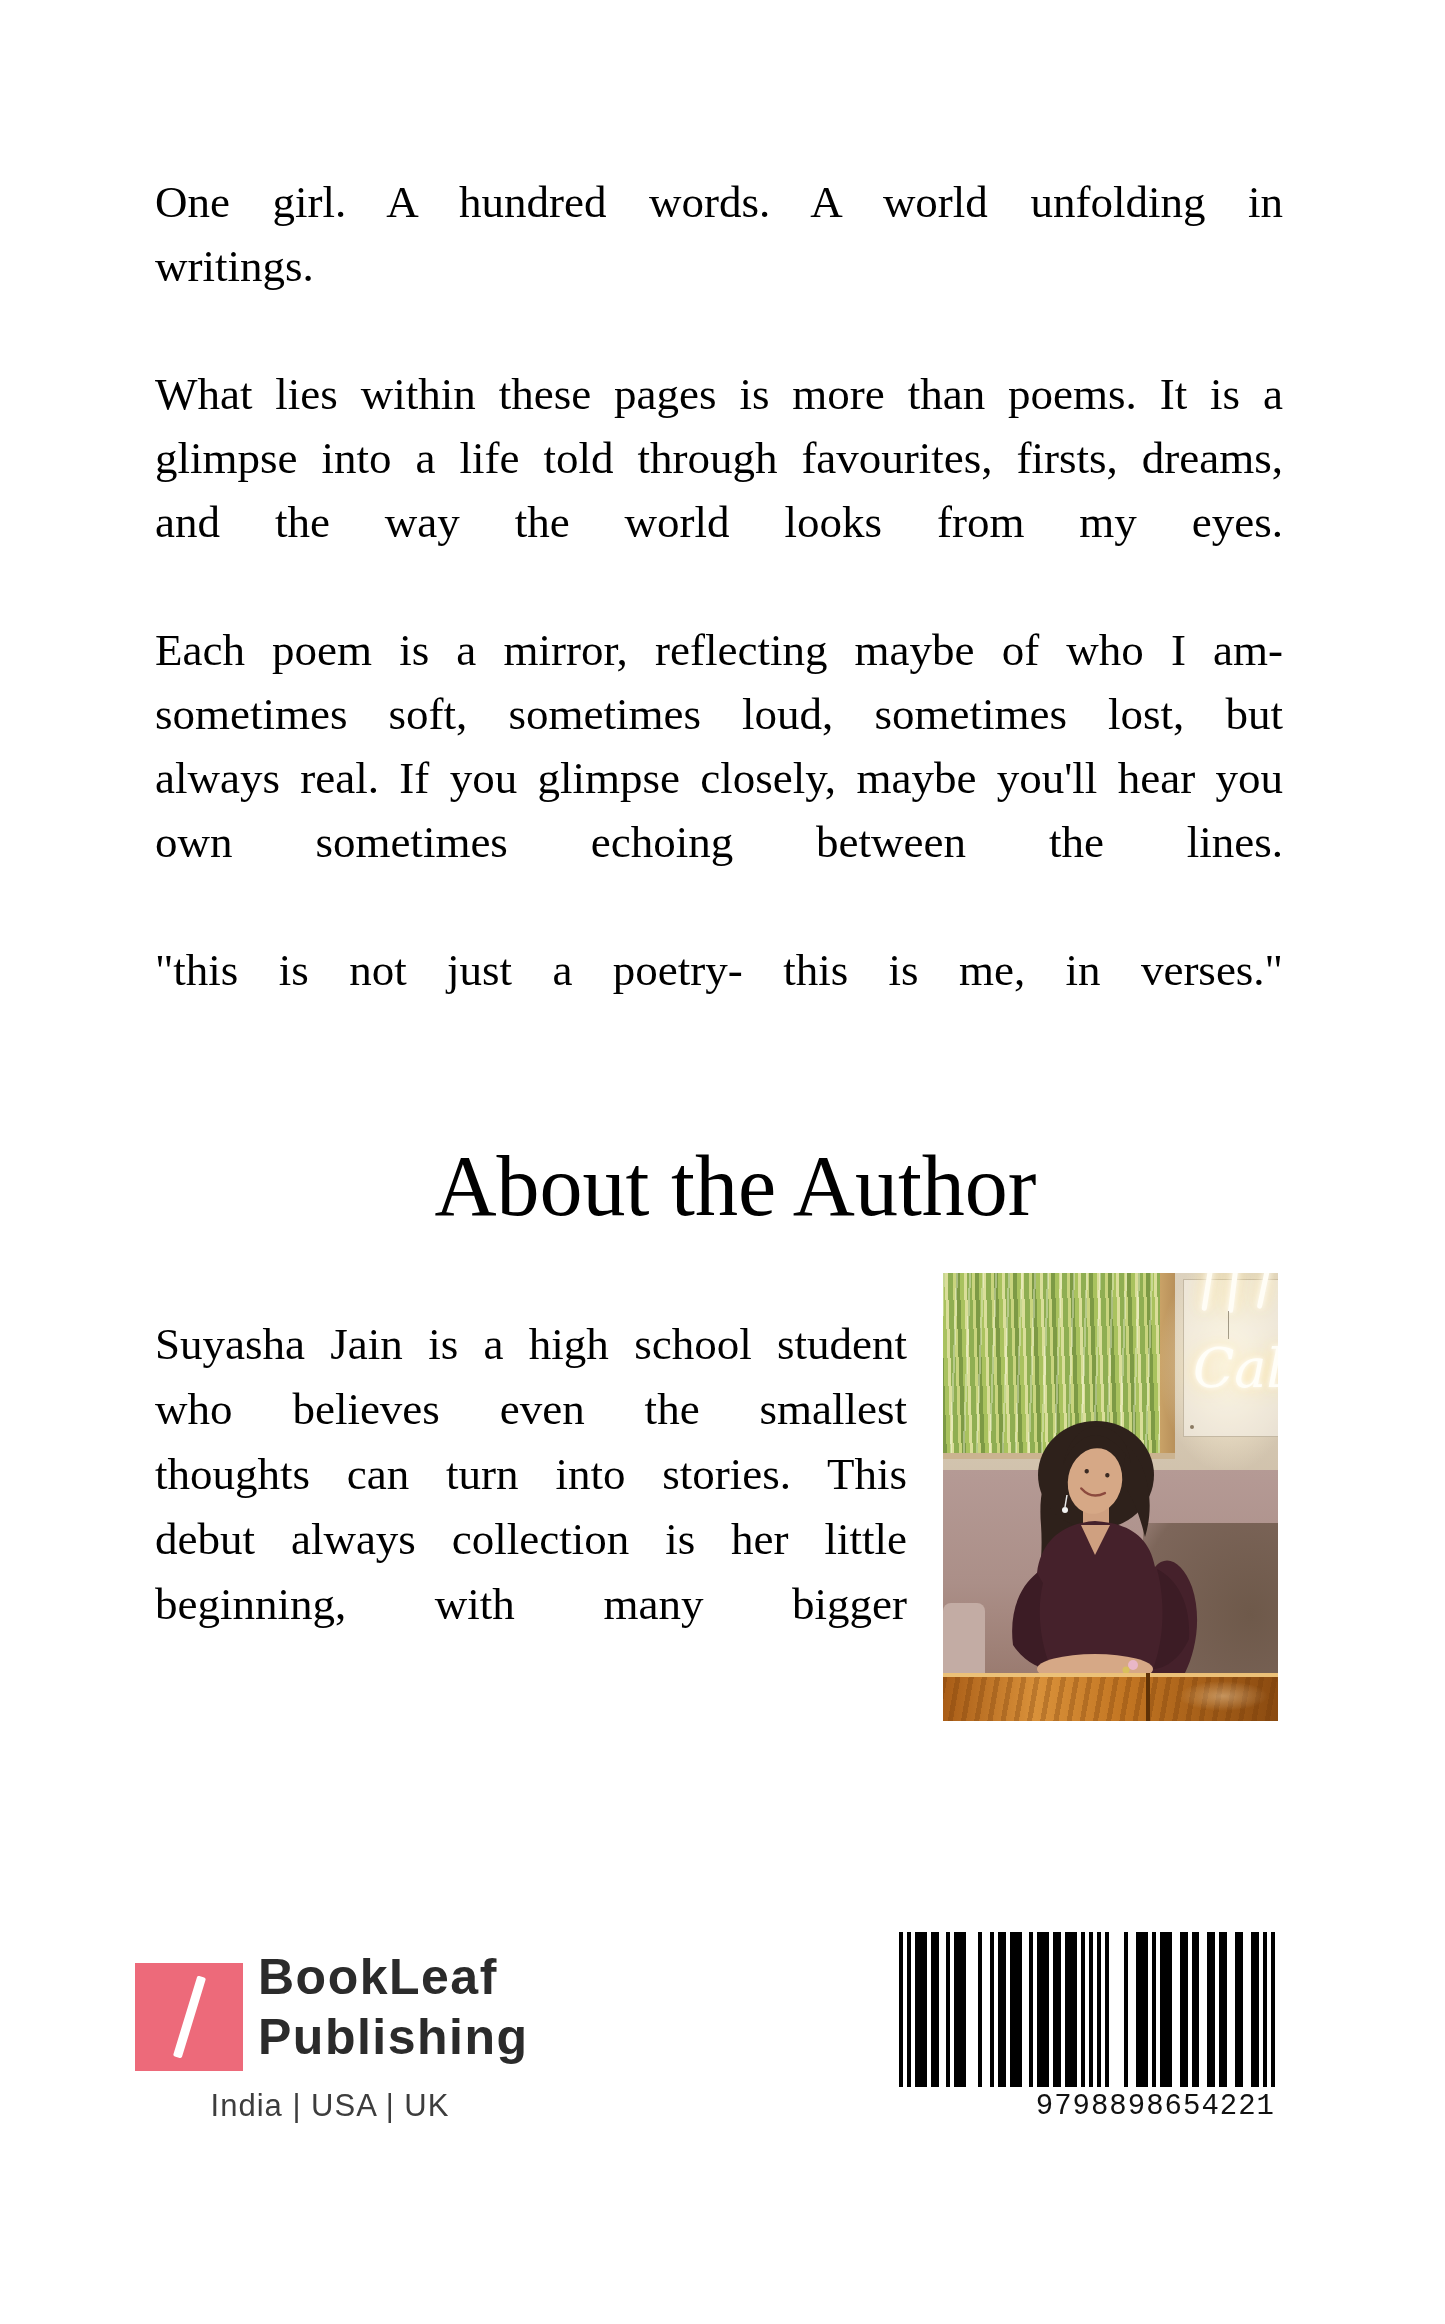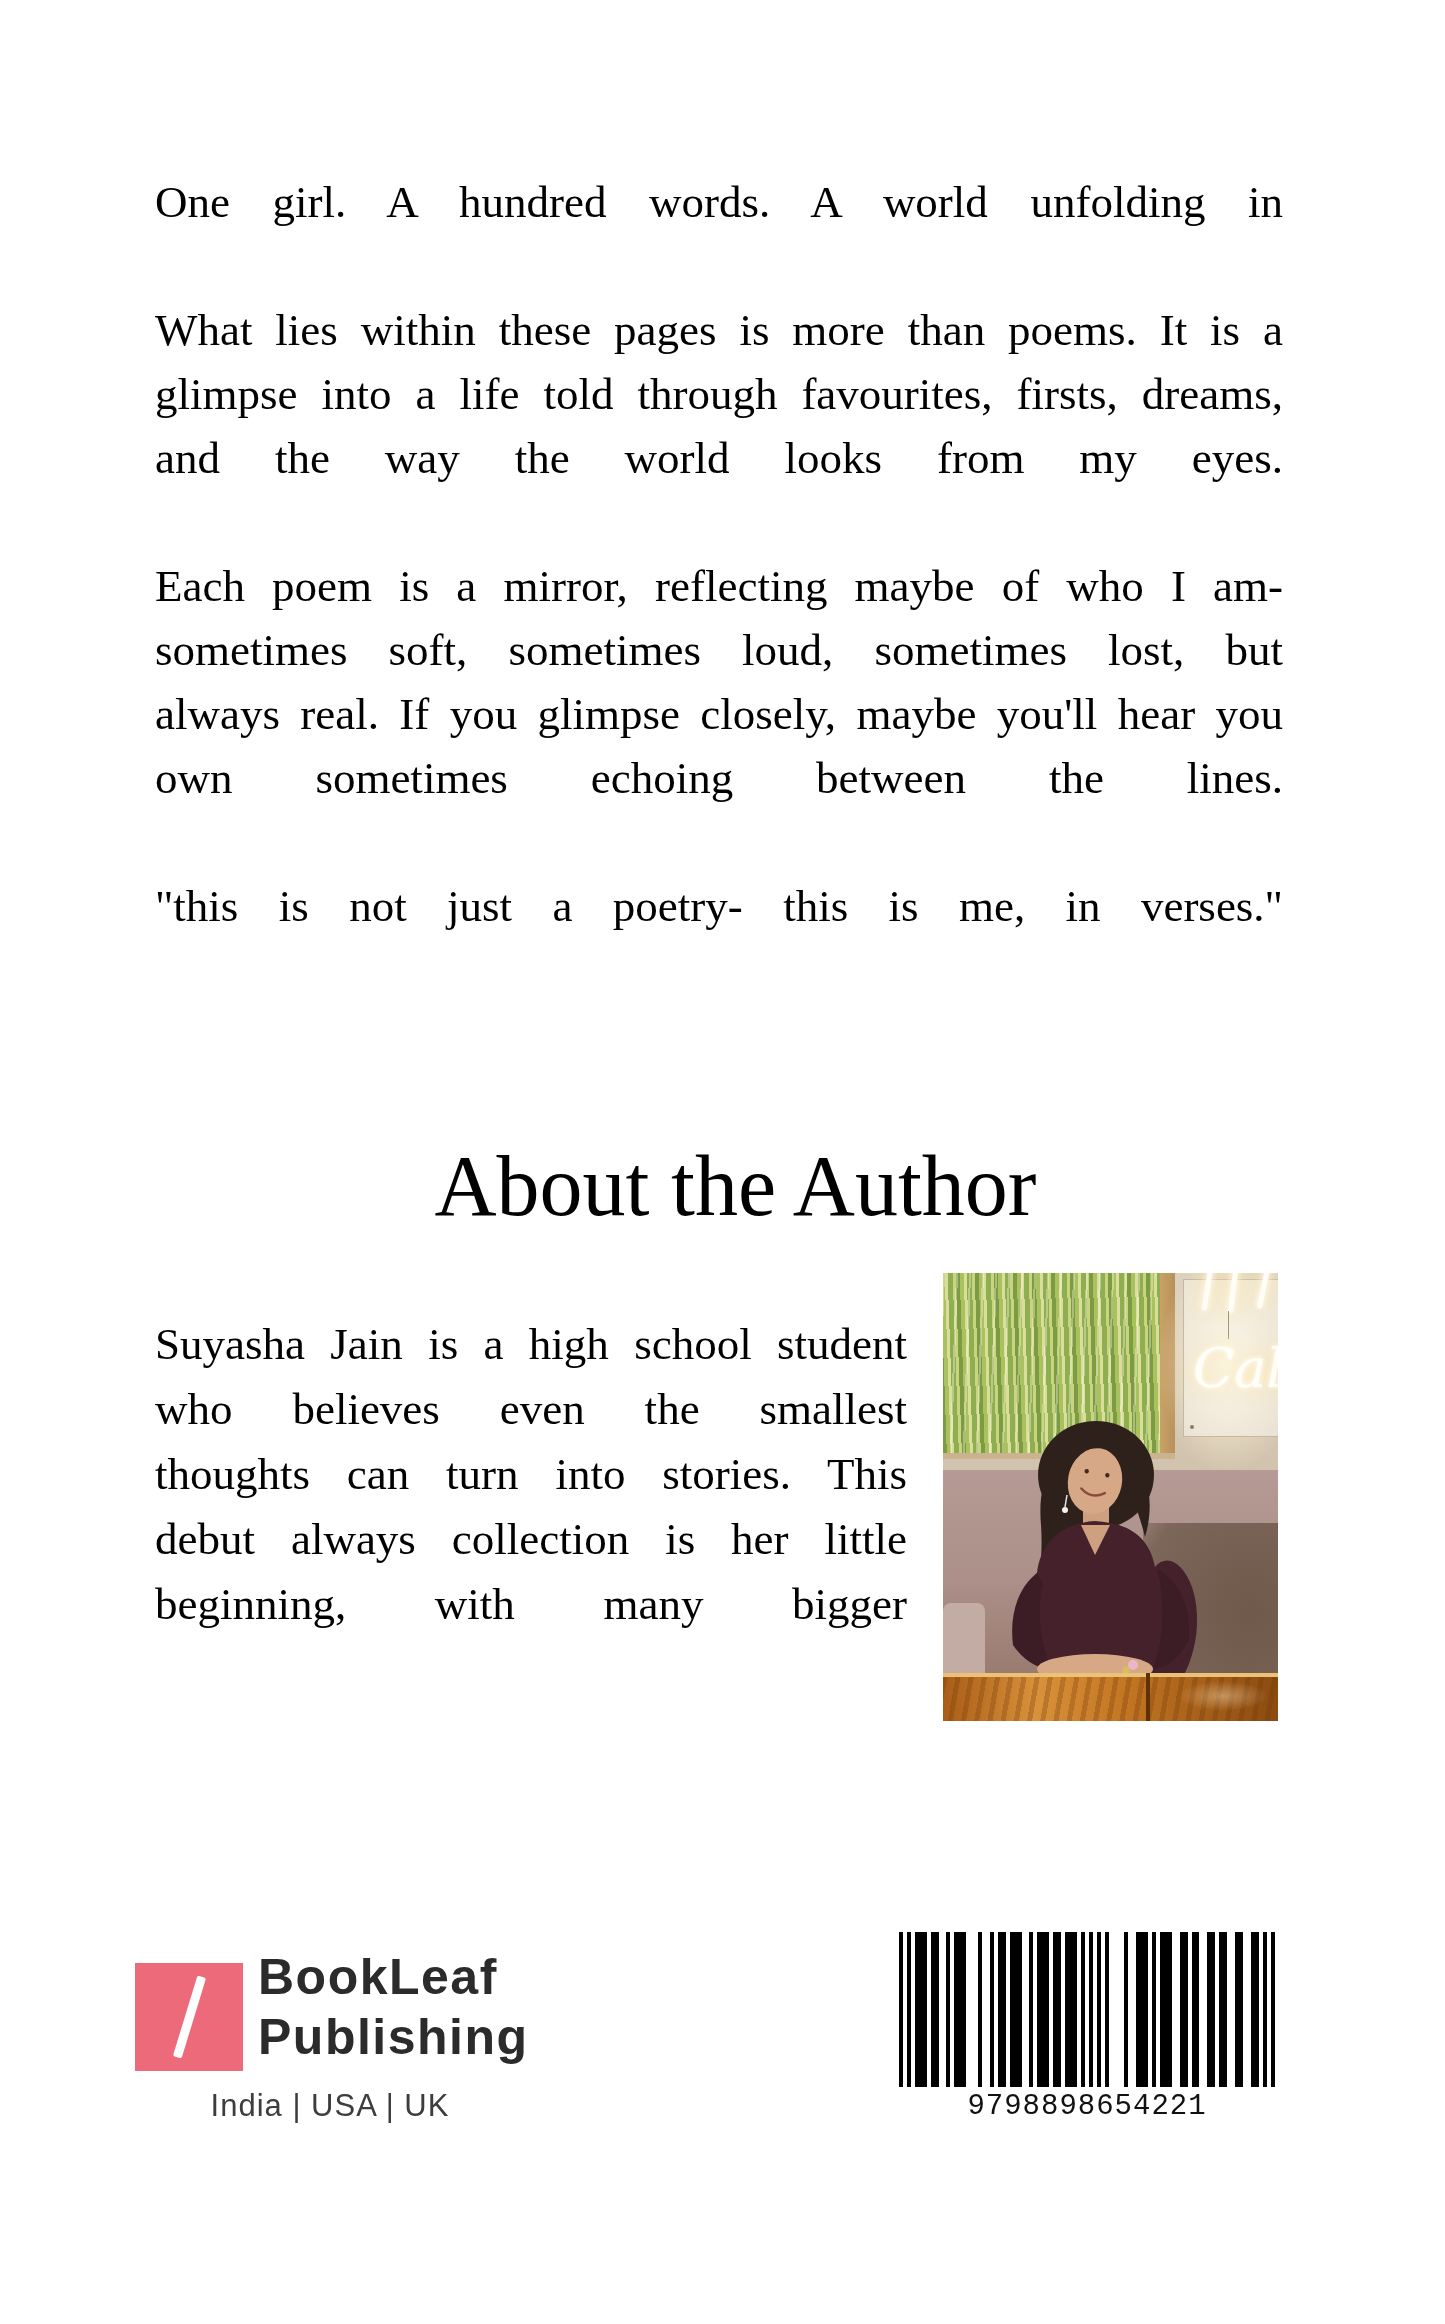--- a/index.html
+++ b/index.html
@@ -72,31 +72,32 @@
   
   .logo-square{position:absolute;left:135px;top:1963px;width:108px;height:108px;}
   .logo-slash{position:absolute;left:50px;top:12px;width:9px;height:84px;background:#fff;border-radius:2px;transform:rotate(17deg);}
   .logo-text{position:absolute;left:258px;top:1947px;width:420px;
     font-family:"Liberation Sans",sans-serif;color:#2b2b2b;}
   .logo-line{font-size:50px;line-height:60px;font-weight:700;letter-spacing:1.5px;}
   .regions{position:absolute;left:135px;top:2086px;width:390px;text-align:center;
     font-family:"Liberation Sans",sans-serif;font-size:31px;line-height:40px;color:#3d3d3d;letter-spacing:1px;}
   
   .barcode{position:absolute;left:899px;top:1932px;width:376px;height:155px;display:flex;background:#fff;}
-  .barcode-number{position:absolute;left:899px;top:2090px;width:376px;text-align:center;
+  .barcode-number{position:absolute;left:899px;top:2090px;width:376px;text-align:right;
     font-family:"Liberation Mono",monospace;font-size:29px;line-height:34px;color:#111;letter-spacing:1px;}
 </style>
 </head>
 <body>
 
 <div class="page">
 
   <section class="blurb">
     <div class="para">
       <div class="bline">One girl. A hundred words. A world unfolding in</div>
+      <div class="bline">writings.</div>
     </div>
     <div class="para">
       <div class="bline">What lies within these pages is more than poems. It is a</div>
       <div class="bline">glimpse into a life told through favourites, firsts, dreams,</div>
       <div class="bline">and the way the world looks from my eyes.</div>
     </div>
     <div class="para">
       <div class="bline">Each poem is a mirror, reflecting maybe of who I am-</div>
       <div class="bline">sometimes soft, sometimes loud, sometimes lost, but</div>
       <div class="bline">always real. If you glimpse closely, maybe you'll hear you</div>

